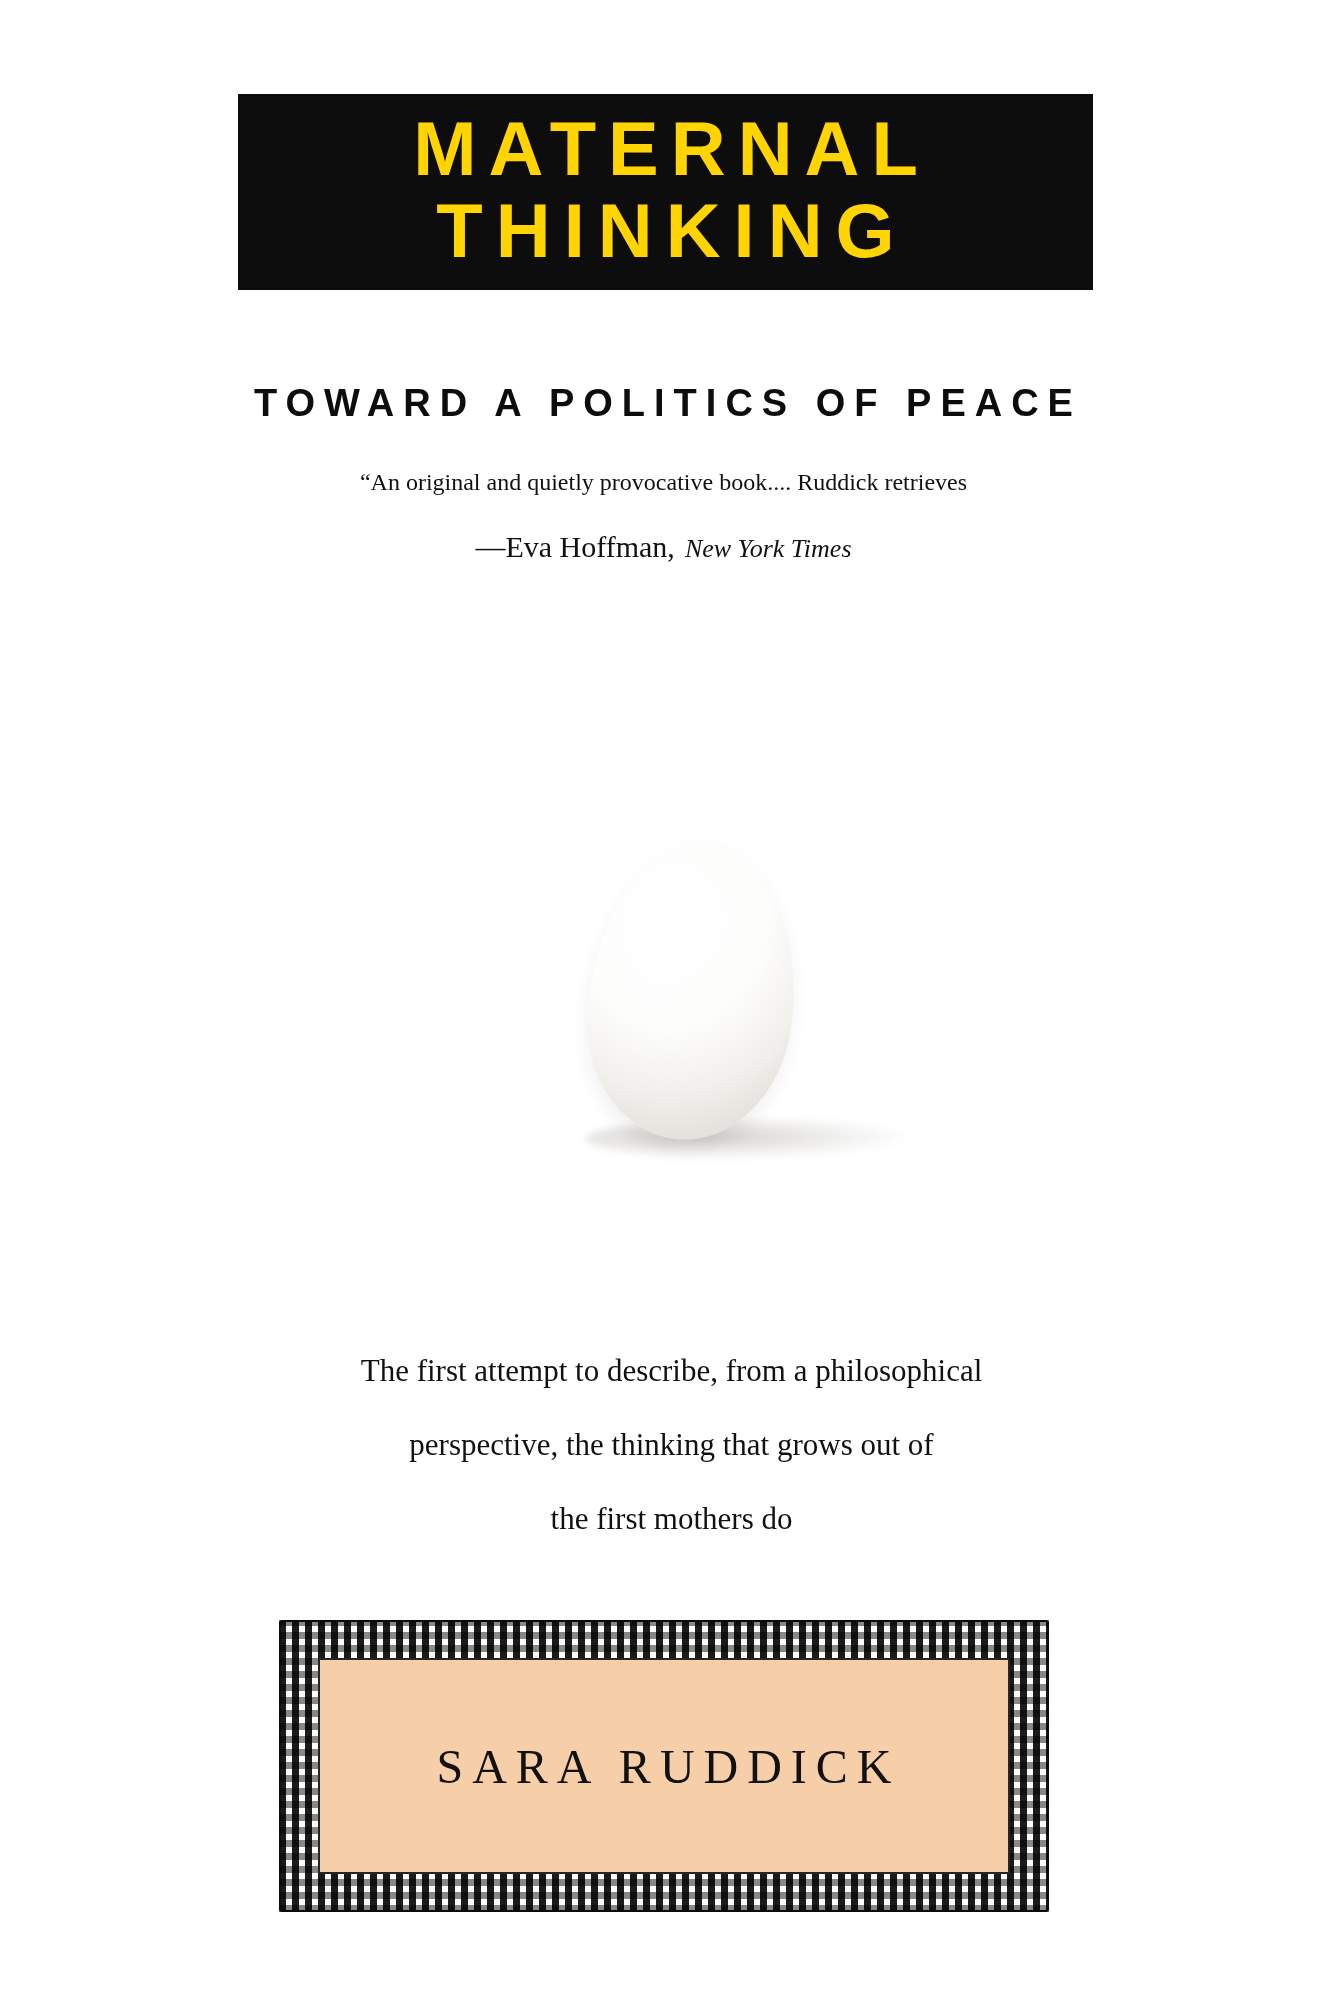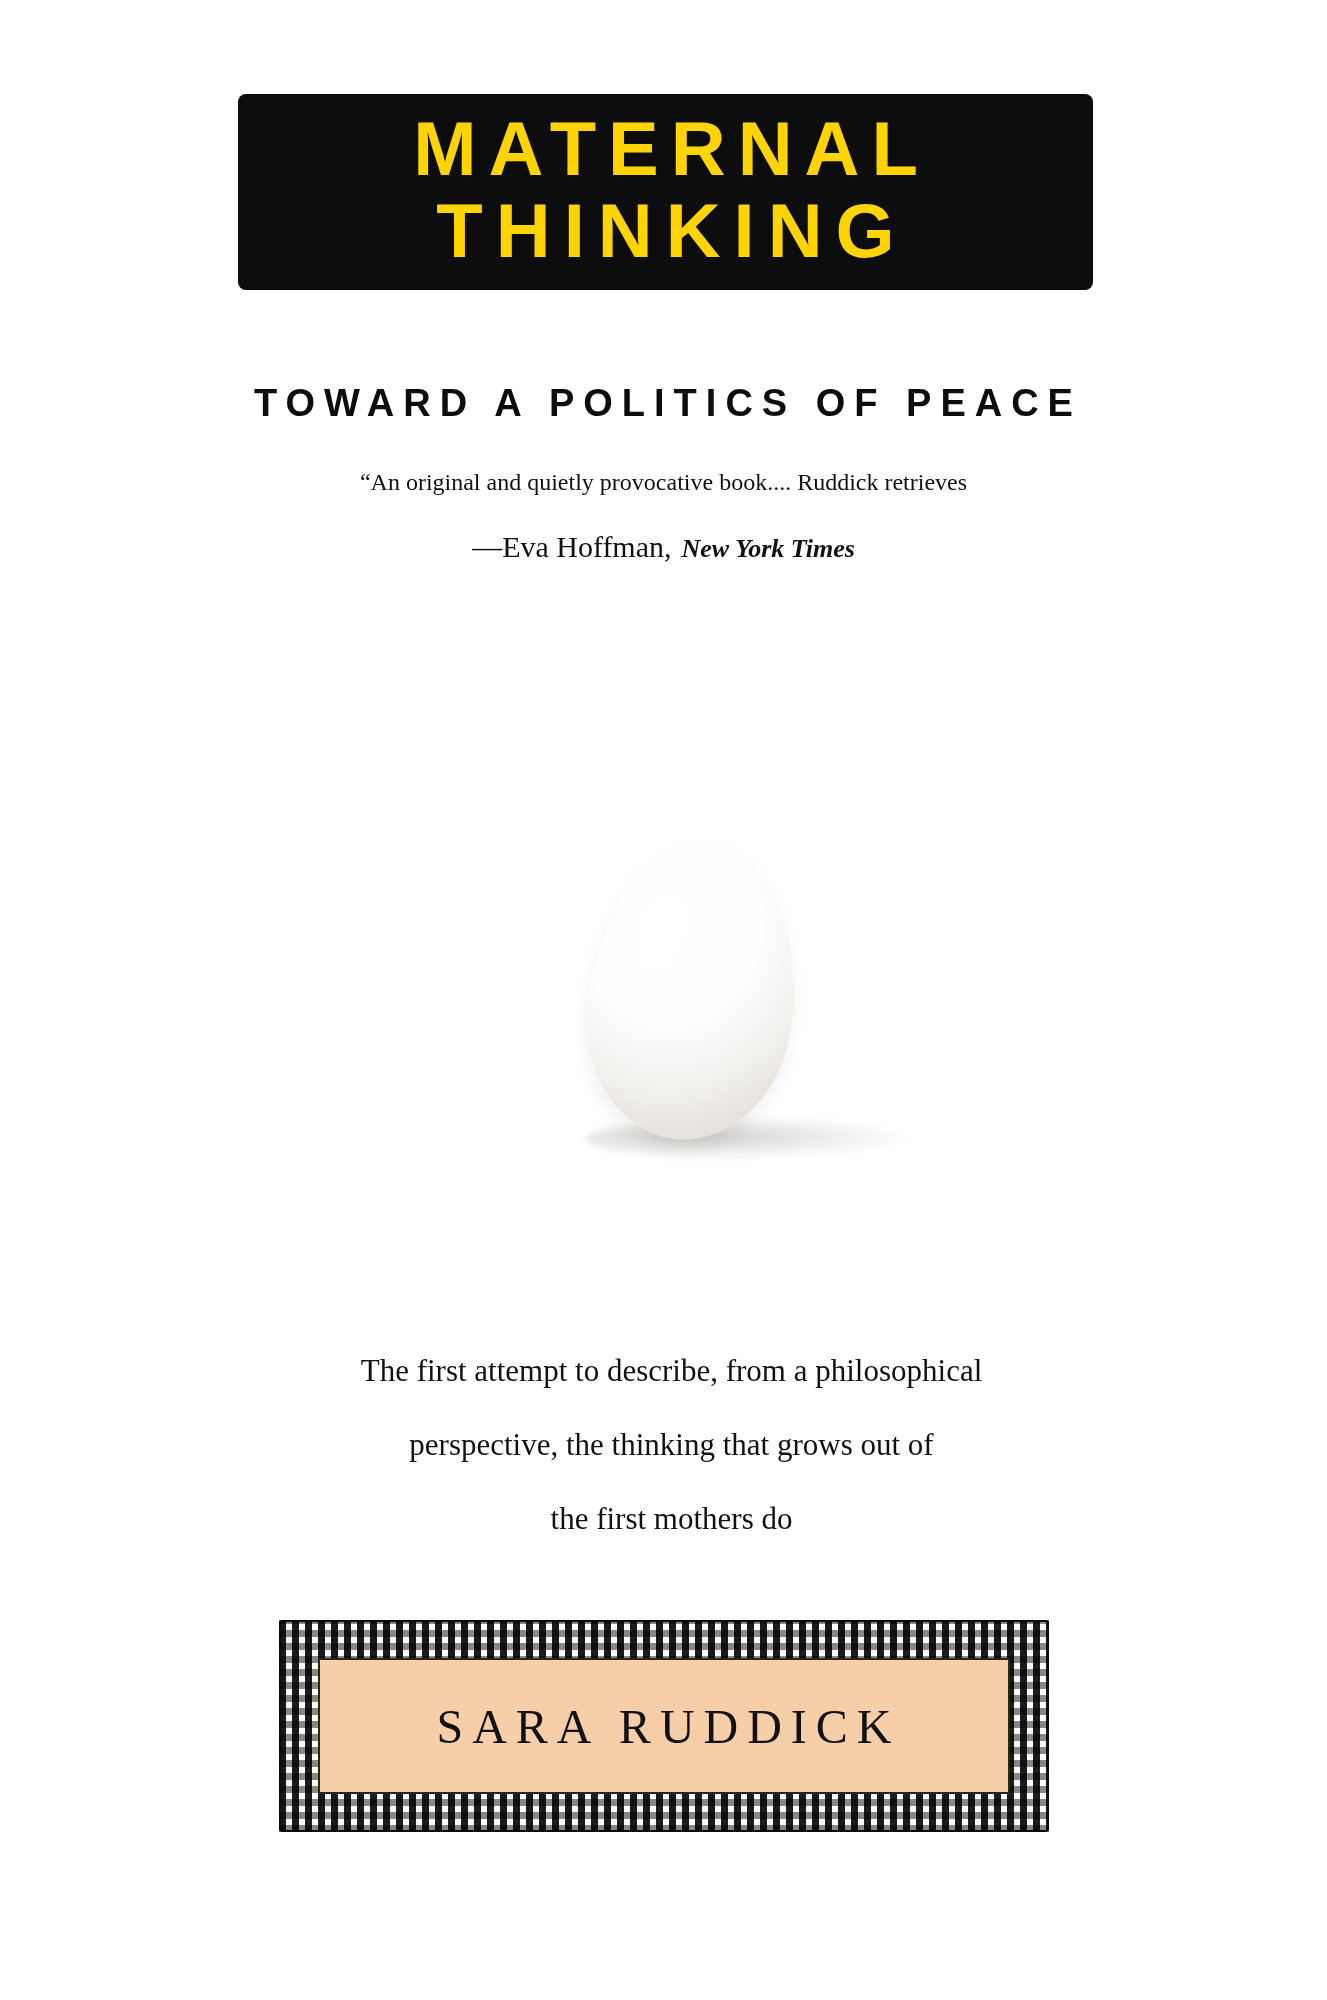--- a/index.html
+++ b/index.html
@@ -24,21 +24,20 @@
 
   
   .title-block {
     position: absolute;
     left: 238px;
     top: 94px;
     width: 855px;
     background: #0d0d0d;
     padding: 14px 0 18px 0;
     text-align: center;
-    border-radius: 8px;
   }
   .title-line {
     font-family: "Liberation Sans", sans-serif;
     font-weight: bold;
     color: #ffd400;
     font-size: 76px;
     line-height: 1.08;
     letter-spacing: 12px;
     text-indent: 12px;
     white-space: nowrap;
@@ -78,21 +77,20 @@
     margin-bottom: 36px;
   }
   .attribution {
     font-size: 30px;
     margin-top: 6px;
   }
   .attribution .source {
     font-style: italic;
     font-size: 26px;
     padding-left: 10px;
-    font-weight: bold;
   }
 
   
   .egg-area {
     position: absolute;
     left: 0;
     right: 0;
     top: 790px;
     height: 460px;
   }
@@ -145,21 +143,21 @@
     margin-bottom: 43px;
     color: #111;
   }
 
   
   .author-plate {
     position: absolute;
     left: 279px;
     top: 1620px;
     width: 770px;
-    height: 212px;
+    height: 292px;
   }
   .plate-border {
     position: absolute;
     inset: 0;
     background:
       repeating-linear-gradient(90deg, #1b1b1b 0px, #1b1b1b 7px, #fdfdfd 7px, #fdfdfd 13px),
       #1b1b1b;
     border-radius: 3px;
     box-shadow: inset 0 0 0 2px #111;
   }

